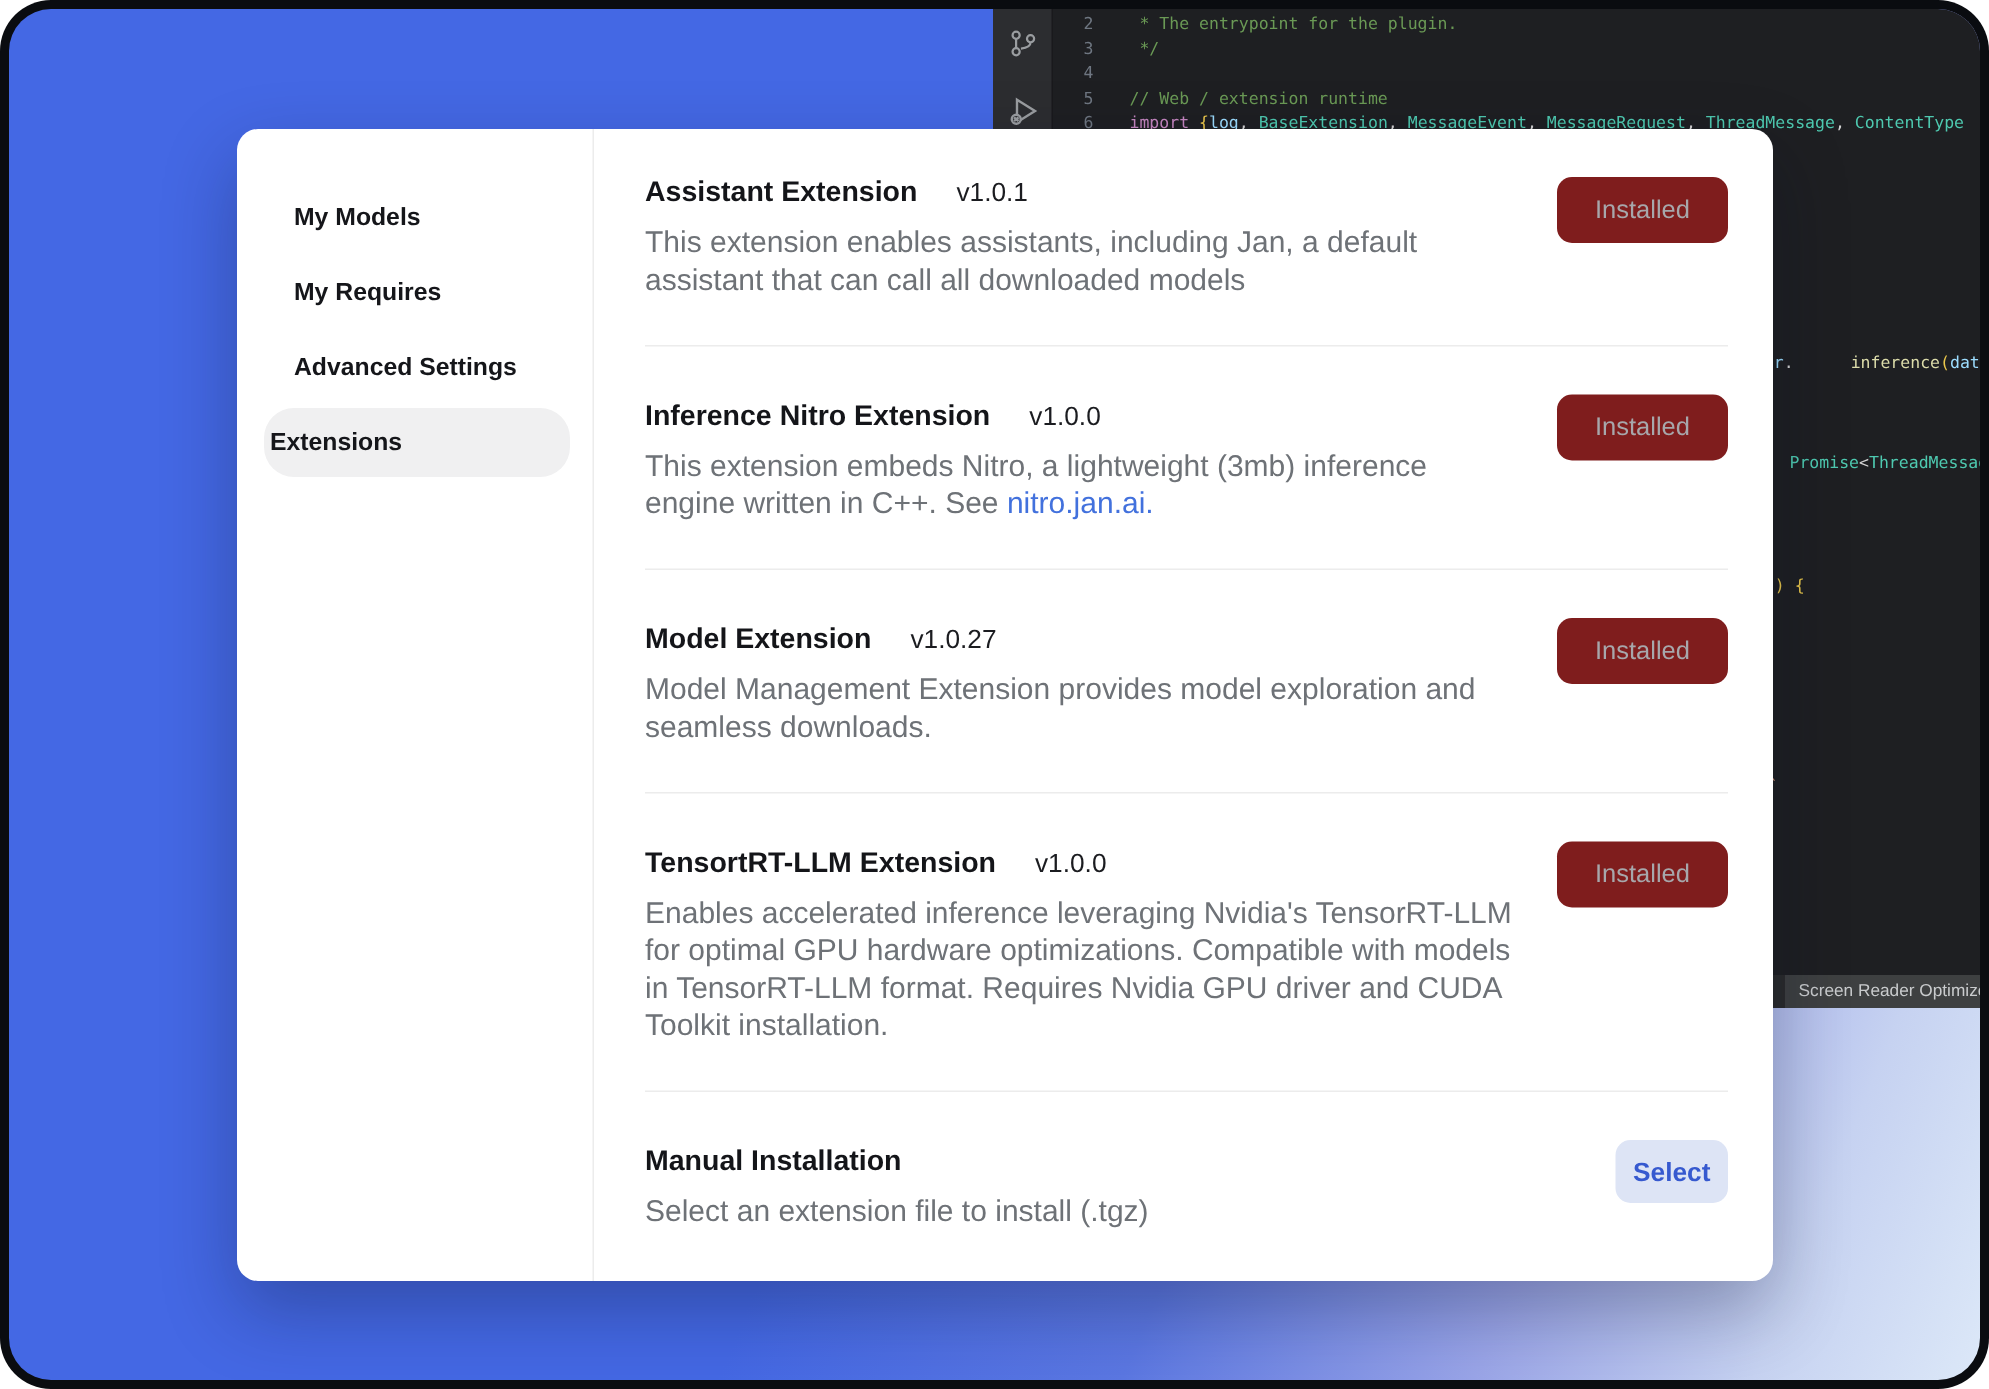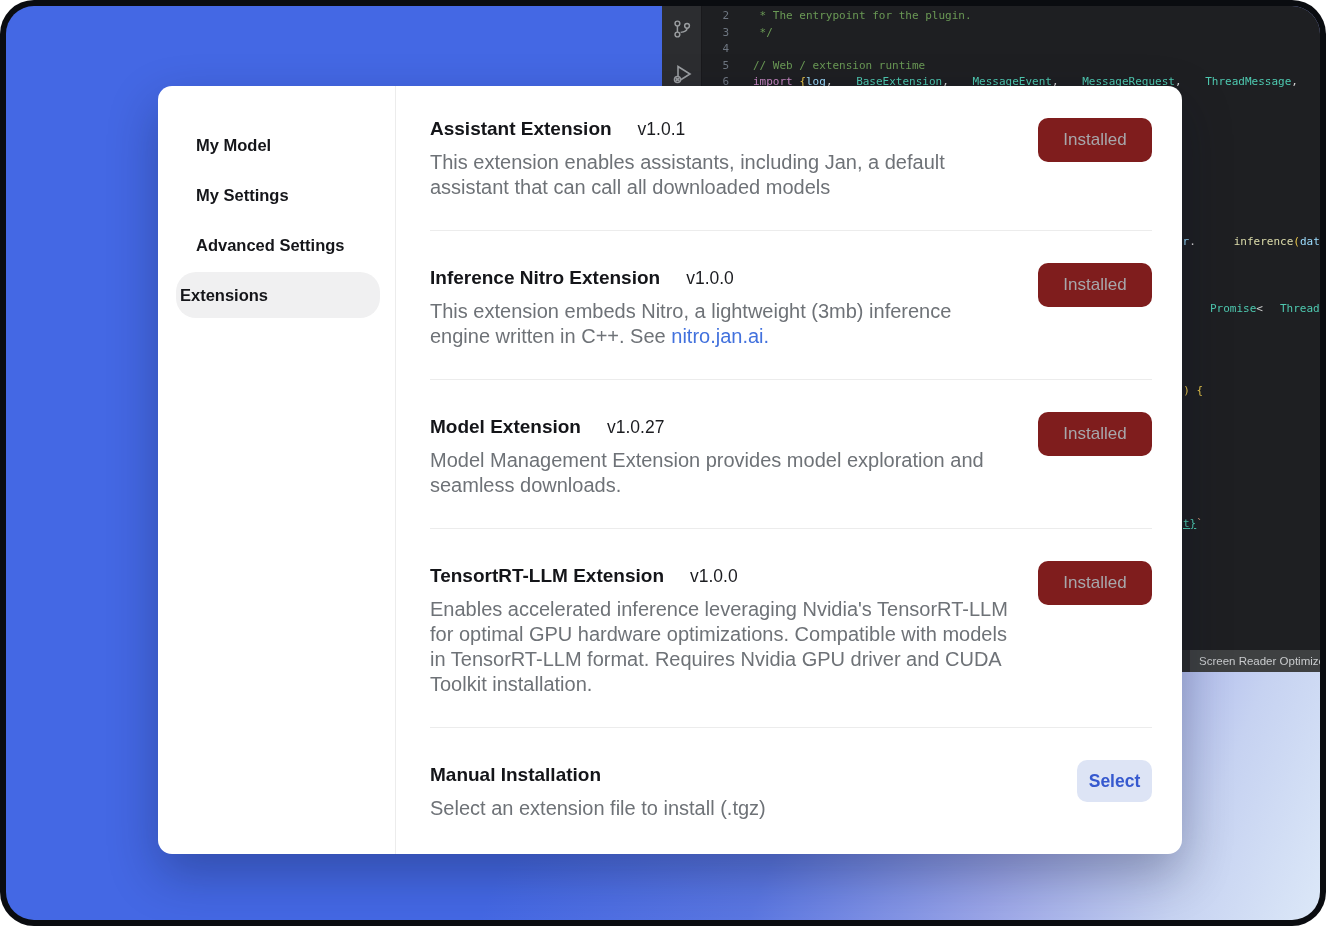--- a/index.html
+++ b/index.html
@@ -22,21 +22,21 @@
   .code-text{padding-left:14px;}
   .frag{position:absolute;font-family:"DejaVu Sans Mono", monospace;font-size:11px;white-space:pre;color:#d4d4d4;}
   .frag.f0{left:494px;top:229px;}
   .frag.f1{left:531px;top:296px;}
   .frag.f2{left:508px;top:378px;}
   .frag.f3{left:504px;top:511px;}
   .c-comment{color:#6a9955;}
   .c-keyword{color:#c586c0;}
   .c-gold{color:#e9c64b;}
   .c-var{color:#9cdcfe;}
-  .c-type{color:#4ec9b0;margin-left:17px;}
+  .c-type{color:#4ec9b0;}
   .c-func{color:#dcdcaa;margin-left:38px;}
   .c-string{color:#ce9178;}
   .c-plain{color:#d4d4d4;}
   .u{text-decoration:underline;}
 
   .status-bar{position:absolute;left:0;right:0;bottom:0;height:22px;background:#2a2b2c;display:flex;align-items:center;font-size:11.5px;color:#9d9fa2;}
   .status-left{position:absolute;left:484px;top:4px;}
   .status-seg{position:absolute;left:528px;top:0;bottom:0;right:0;background:#3e4041;color:#c9cbcd;display:flex;align-items:center;padding-left:9px;white-space:nowrap;overflow:hidden;}
 
   
@@ -92,24 +92,24 @@
         </div>
       <div class="status-bar">
         <span class="status-left">go</span>
         <span class="status-seg">Screen Reader Optimize</span>
       </div>
     </div>
 
     <div class="dialog">
       <div class="sidebar" id="sidebar-items">
           <div class="side-item">
-            <span>My Model</span>
+            <span>My Models</span>
           </div>
           <div class="side-item">
-            <span>My Settings</span>
+            <span>My Requires</span>
           </div>
           <div class="side-item">
             <span>Advanced Settings</span>
           </div>
           <div class="side-item selected">
             <span>Extensions</span>
           </div>
         </div>
       <div class="content">
         <div id="ext-list">

